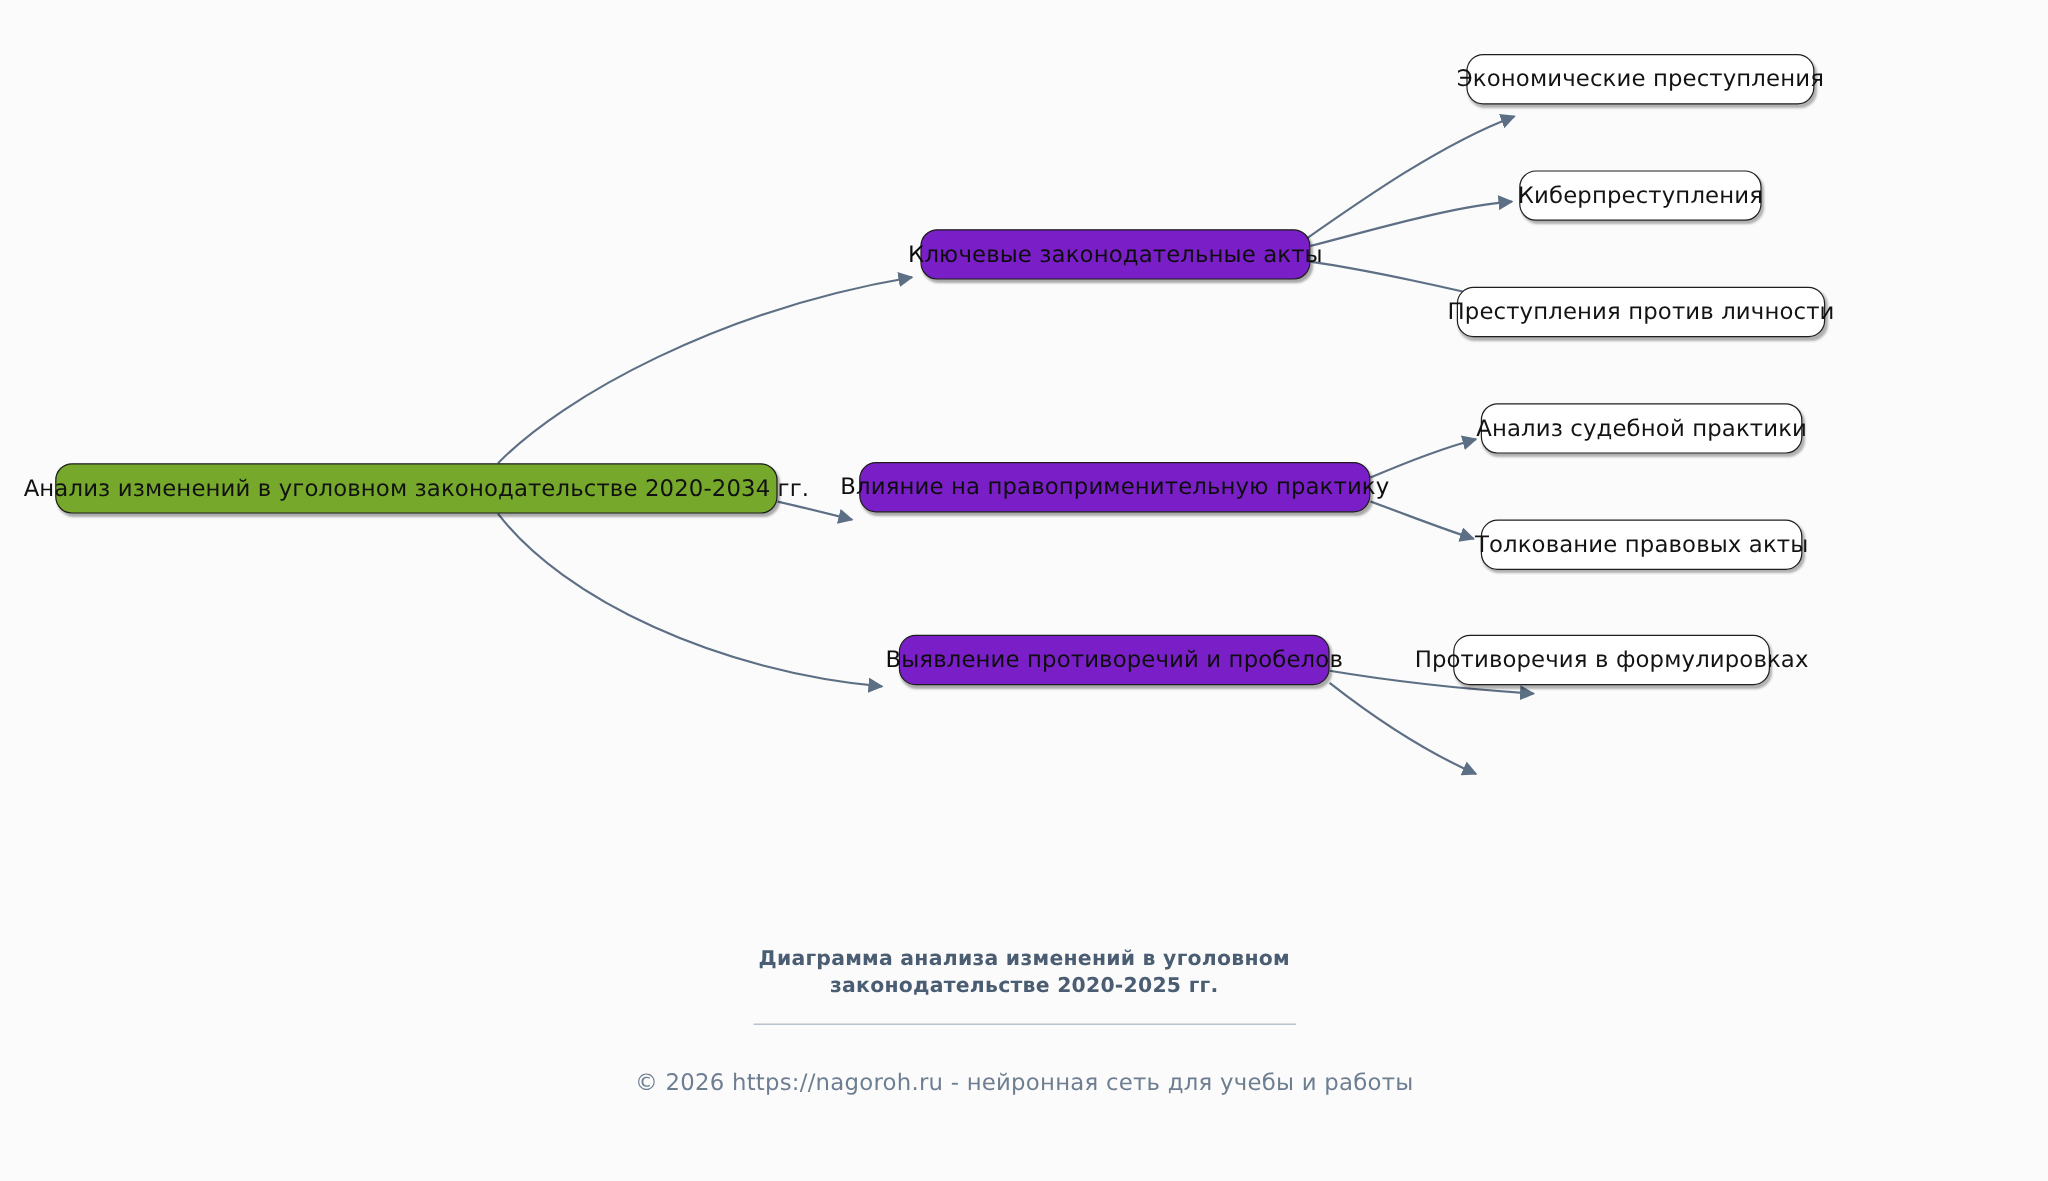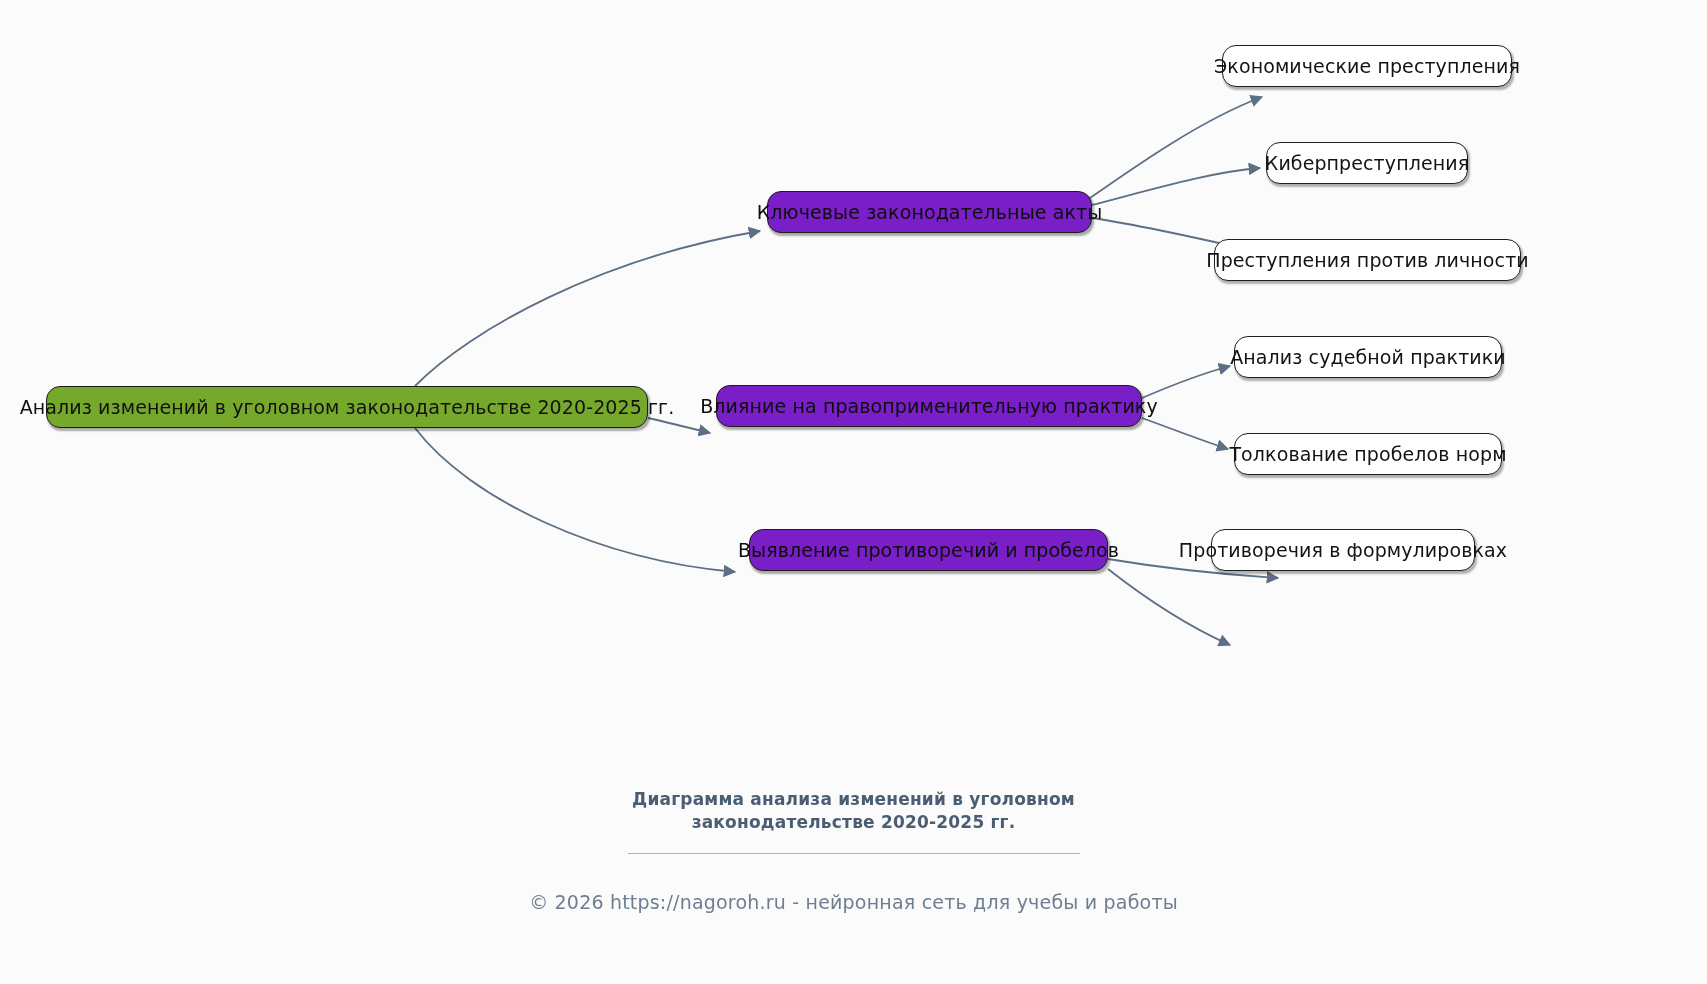--- a/index.html
+++ b/index.html
@@ -127,21 +127,21 @@
 
       <path d="M 1142 398 C 1170 386, 1200 374, 1230 366"></path>
       <path d="M 1142 418 C 1170 428, 1200 440, 1228 449"></path>
 
       <path d="M 1108 559 C 1150 566, 1215 574, 1278 578"></path>
       <path d="M 1108 569 C 1145 598, 1185 625, 1230 645"></path>
     </g>
   </svg>
 
   <div class="node node-root" style="left:46px; top:386px; width:602px;">
-    <span>Анализ изменений в уголовном законодательстве 2020-2025 гг.</span>
+    <span>Анализ изменений в уголовном законодательстве 2020-2034 гг.</span>
   </div>
 
   <div class="node node-branch" style="left:767px; top:191px; width:325px;">
     <span>Ключевые законодательные акты</span>
   </div>
 
   <div class="node node-leaf" style="left:1222px; top:45px; width:290px;">
     <span>Экономические преступления</span>
   </div>
 
@@ -155,21 +155,21 @@
 
   <div class="node node-branch" style="left:716px; top:385px; width:426px;">
     <span>Влияние на правоприменительную практику</span>
   </div>
 
   <div class="node node-leaf" style="left:1234px; top:336px; width:268px;">
     <span>Анализ судебной практики</span>
   </div>
 
   <div class="node node-leaf" style="left:1234px; top:433px; width:268px;">
-    <span>Толкование пробелов норм</span>
+    <span>Толкование правовых акты</span>
   </div>
 
   <div class="node node-branch" style="left:749px; top:529px; width:359px;">
     <span>Выявление противоречий и пробелов</span>
   </div>
 
   <div class="node node-leaf" style="left:1211px; top:529px; width:264px;">
     <span>Противоречия в формулировках</span>
   </div>
 

